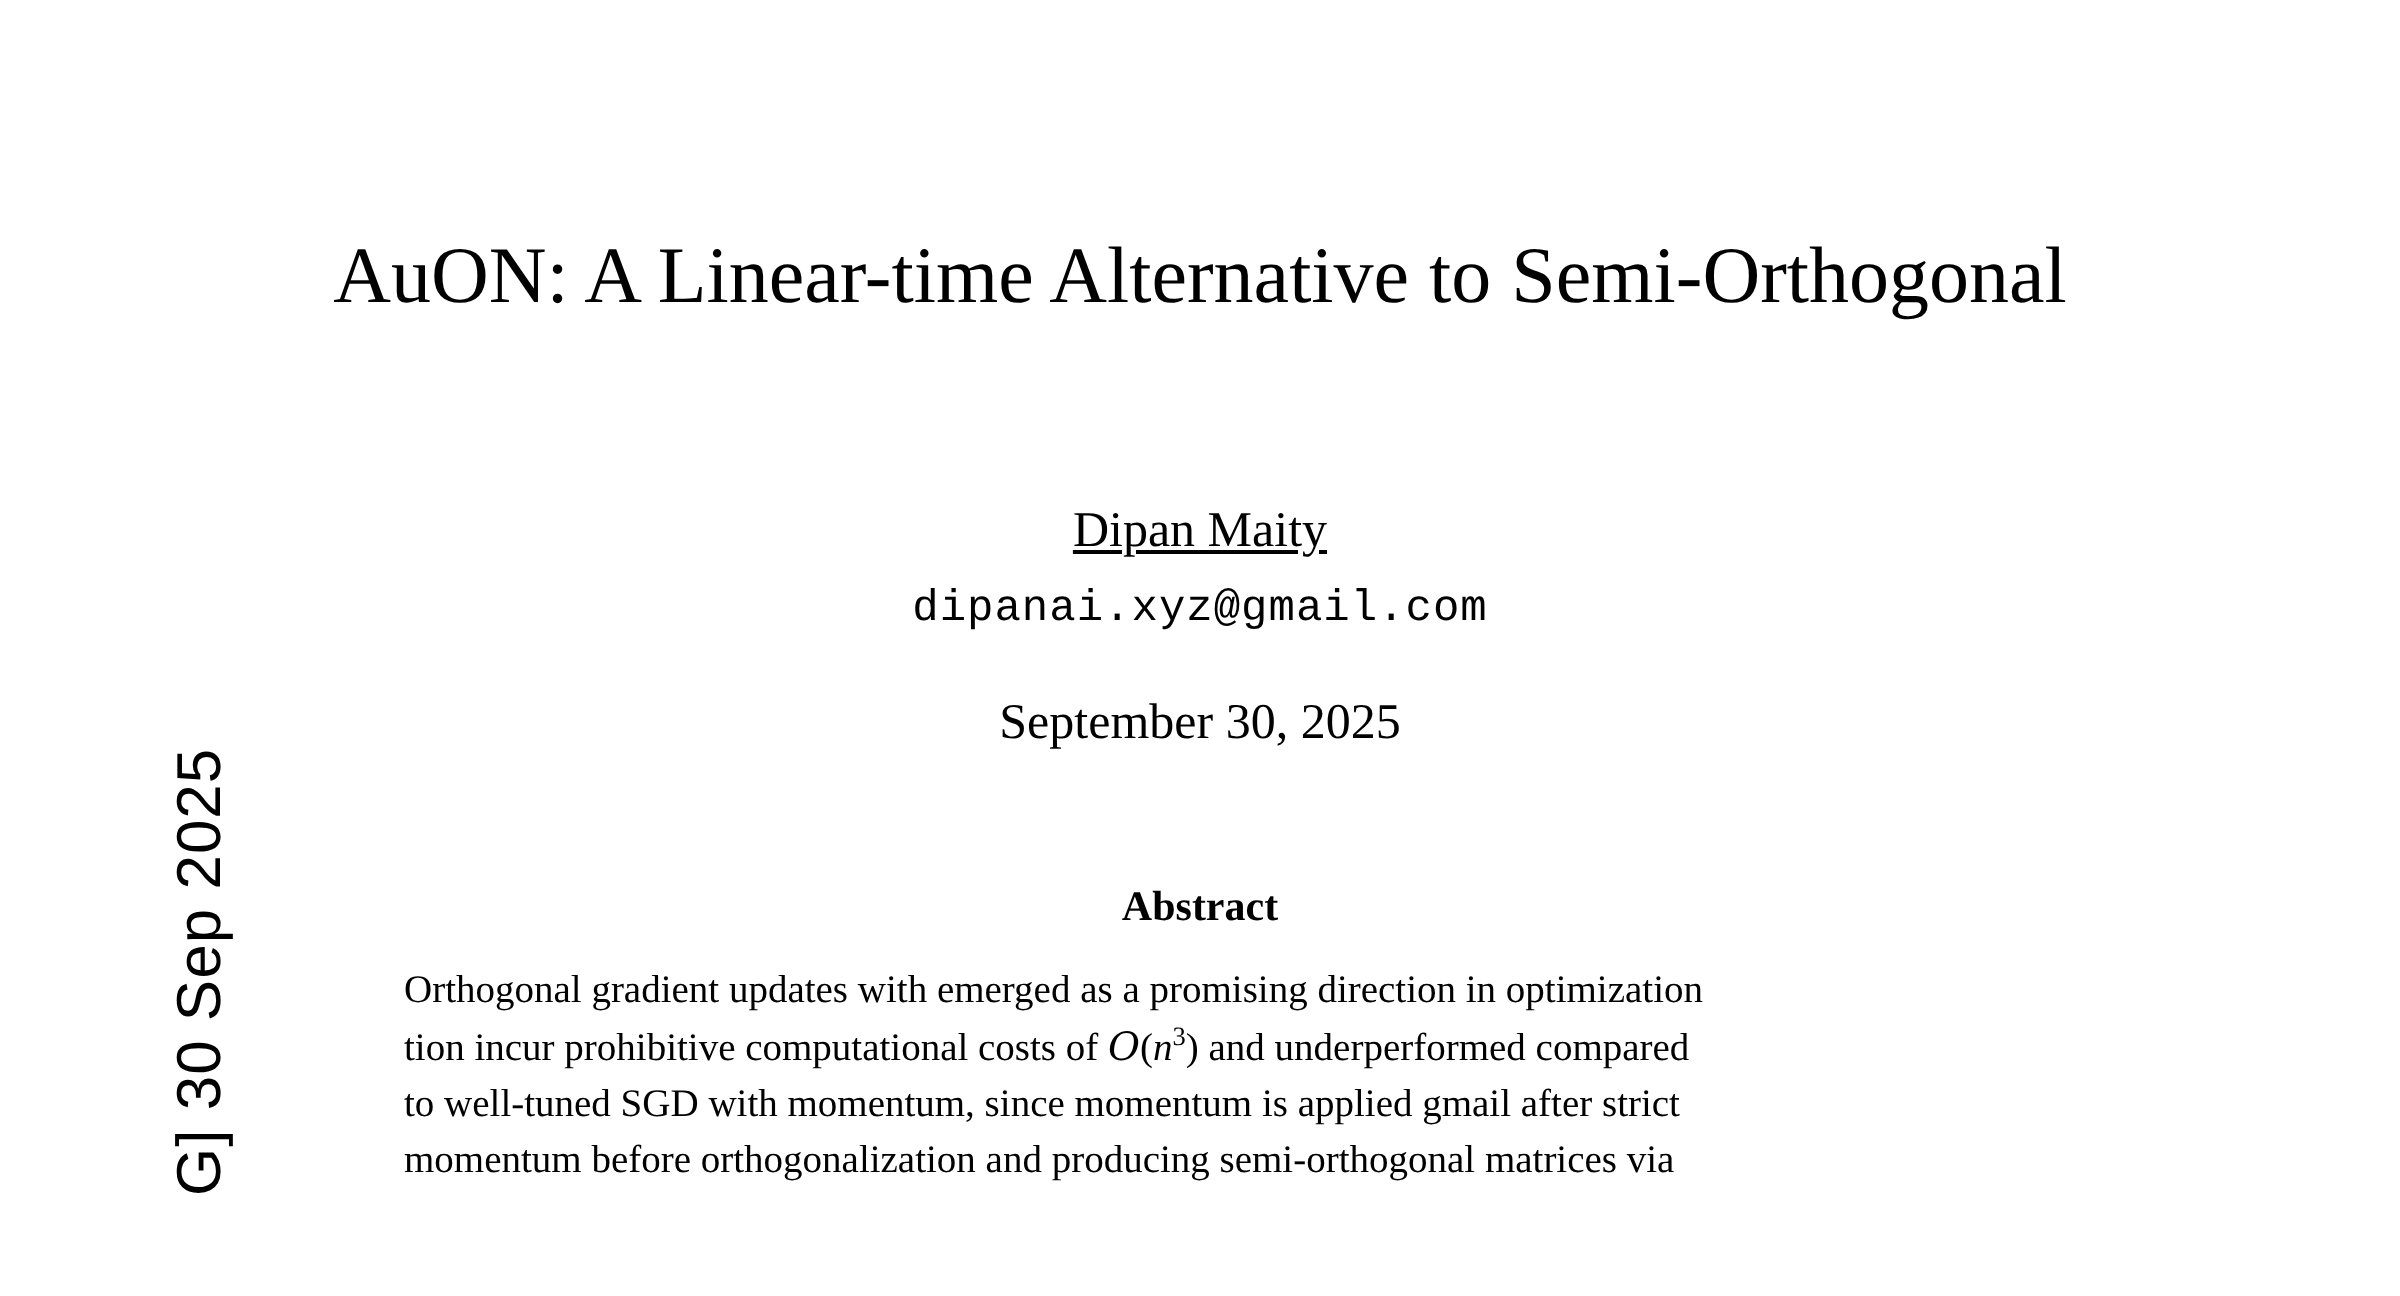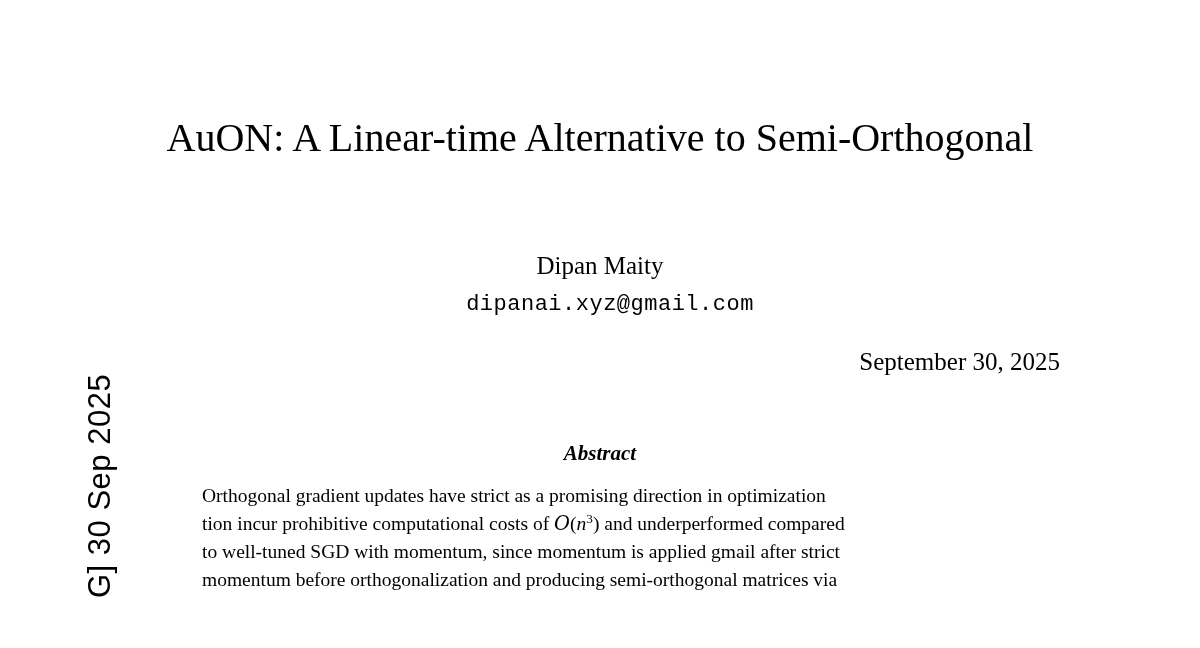--- a/index.html
+++ b/index.html
@@ -58,51 +58,51 @@
     font-family: "Liberation Serif", serif;
   }
 
   .author {
     position: absolute;
     left: 140px;
     top: 252px;
     width: 920px;
     text-align: center;
     font-size: 25px;
+    text-decoration: underline;
   }
 
   .email {
     position: absolute;
-    left: 150px;
+    left: 140px;
     top: 292px;
     width: 920px;
     text-align: center;
     font-size: 22px;
     font-family: "Liberation Mono", monospace;
     letter-spacing: 0.5px;
   }
 
   .date {
     position: absolute;
     left: 140px;
     top: 348px;
     width: 920px;
-    text-align: right;
+    text-align: center;
     font-size: 25px;
   }
 
   .abstract-heading {
     position: absolute;
     left: 140px;
     top: 441px;
     width: 920px;
     text-align: center;
     font-size: 21px;
     font-weight: bold;
-    font-style: italic;
   }
 
   .abstract-body {
     position: absolute;
     left: 202px;
     top: 482px;
     width: 796px;
     font-size: 19.5px;
     line-height: 28px;
     text-align: justify;
@@ -139,19 +139,19 @@
 
   <div class="author">Dipan Maity</div>
 
   <div class="email">dipanai.xyz@gmail.com</div>
 
   <div class="date">September 30, 2025</div>
 
   <div class="abstract-heading">Abstract</div>
 
   <div class="abstract-body">
-    <p>Orthogonal gradient updates have strict as a promising direction in optimization</p>
+    <p>Orthogonal gradient updates with emerged as a promising direction in optimization</p>
     <p>tion incur prohibitive computational costs of <span class="math-cal">O</span>(<span class="math-it">n</span><sup>3</sup>) and underperformed compared</p>
     <p>to well-tuned SGD with momentum, since momentum is applied gmail after strict</p>
     <p>momentum before orthogonalization and producing semi-orthogonal matrices via</p>
   </div>
 
 </div>
 
 </body></html>

